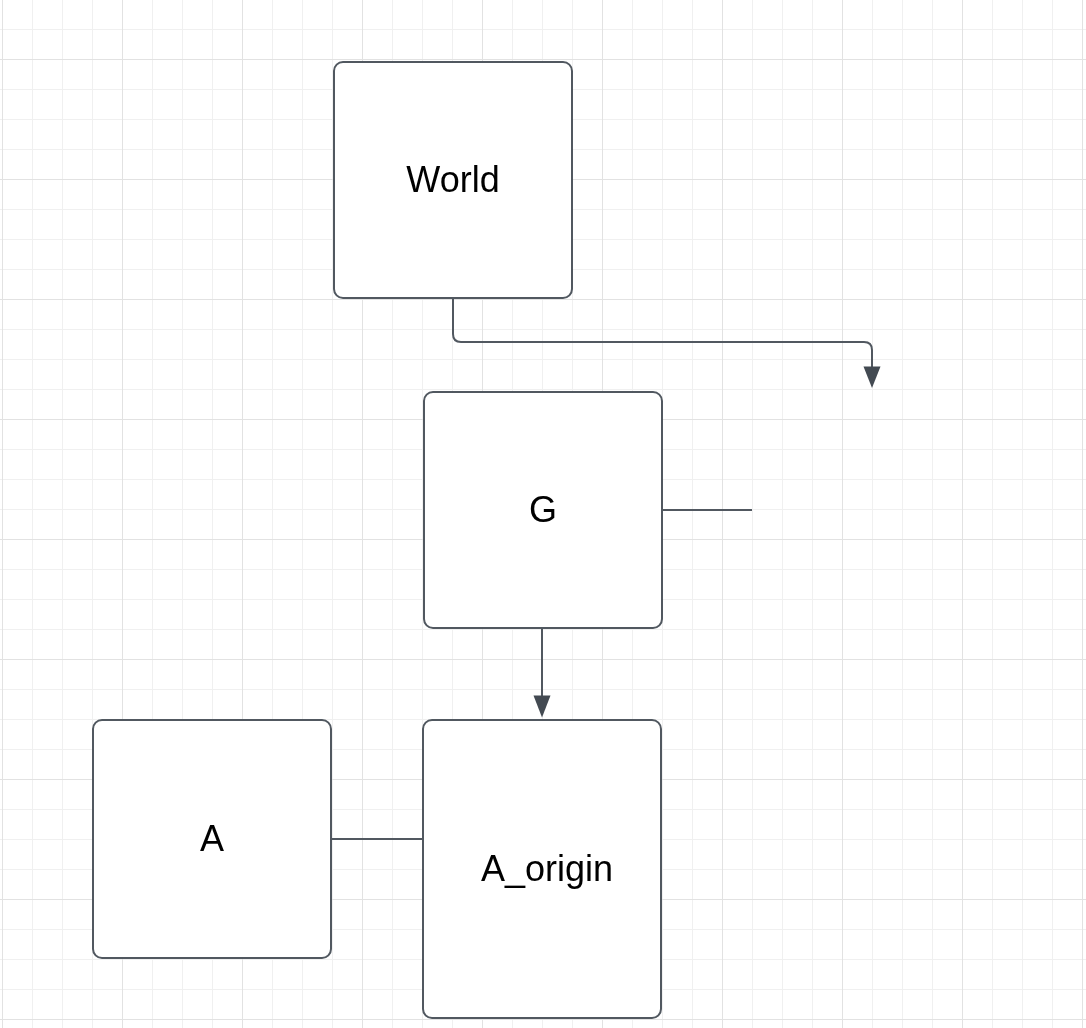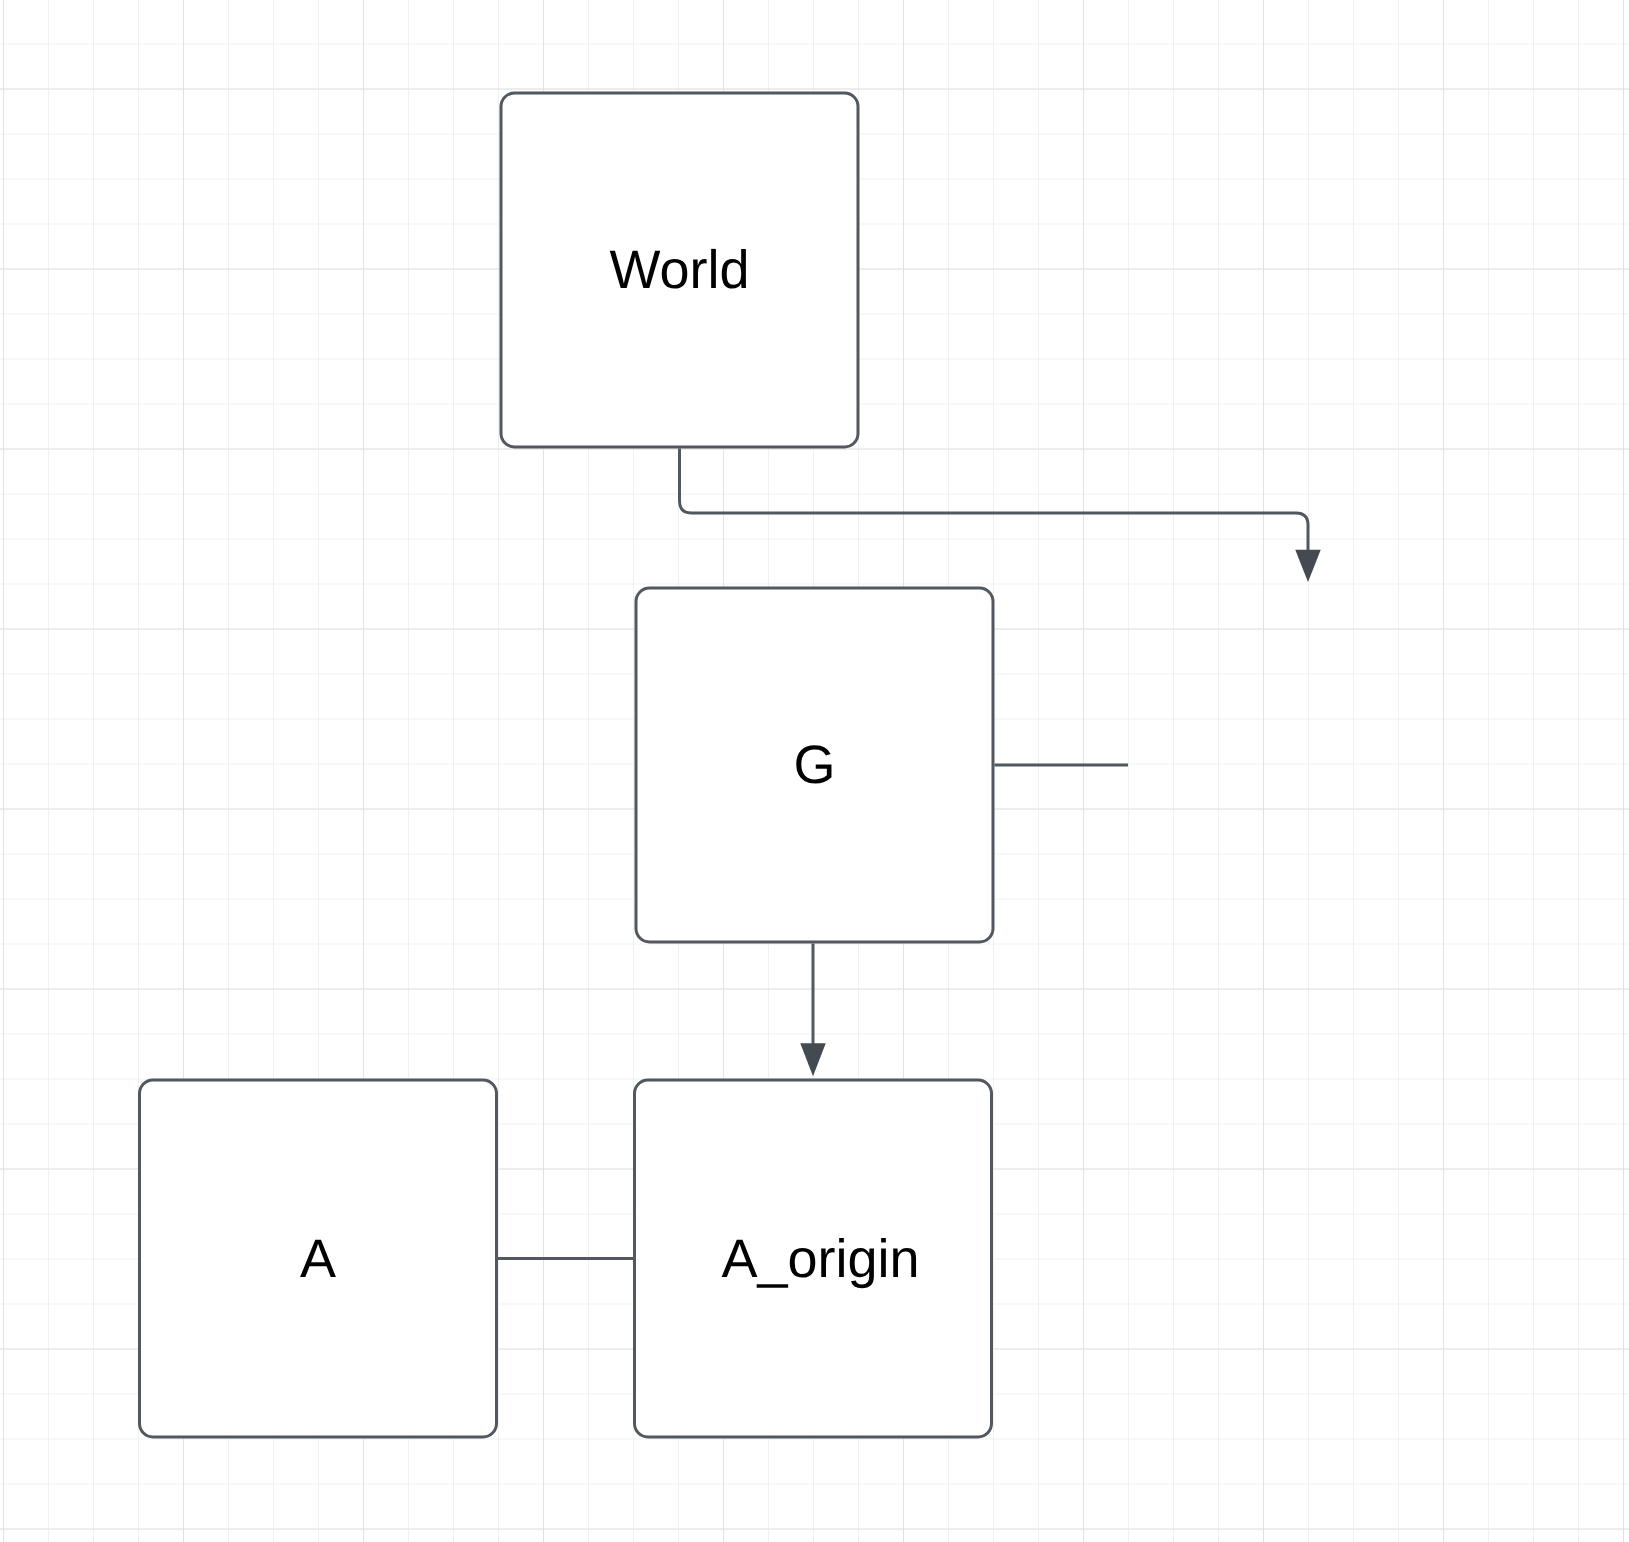--- a/index.html
+++ b/index.html
@@ -88,17 +88,17 @@
 
   <div class="node" style="left:423px; top:391px; width:240px; height:238px;">
     <span class="label">G</span>
   </div>
 
 
   <div class="node" style="left:92px; top:719px; width:240px; height:240px;">
     <span class="label">A</span>
   </div>
 
-  <div class="node" style="left:422px; top:719px; width:240px; height:240px;padding-left:10px;">
+  <div class="node" style="left:422px; top:719px; width:240px; height:300px;padding-left:10px;">
     <span class="label">A_origin</span>
   </div>
 
 </div>
 
 </body></html>

